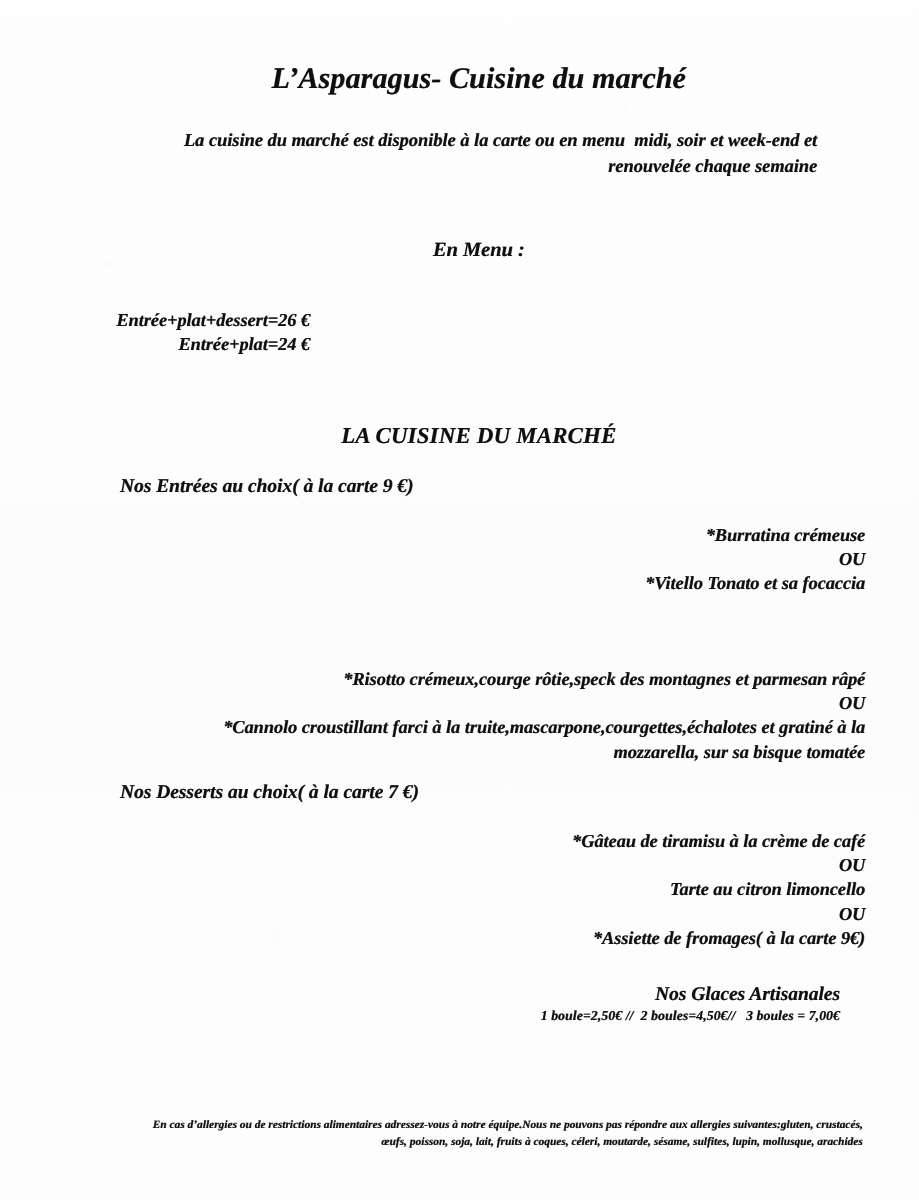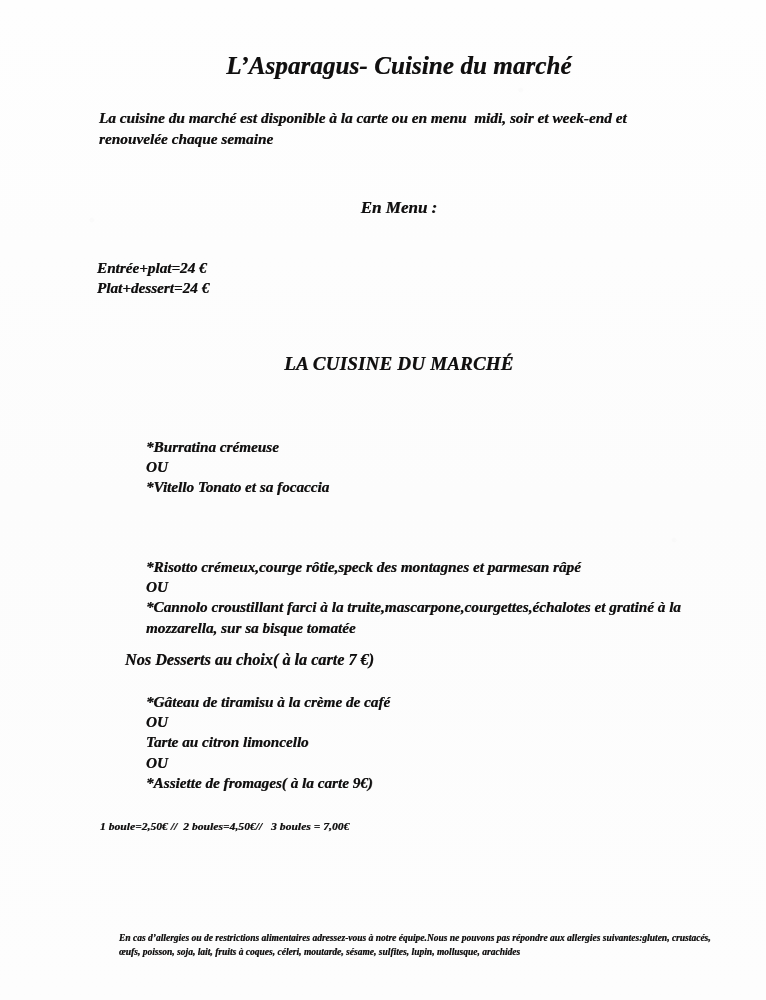--- a/index.html
+++ b/index.html
@@ -32,20 +32,21 @@
     width: 766px;
     height: 1000px;
   }
   
   .ink {
     font-weight: bold;
     font-style: italic;
     color: #100f0f;
     text-shadow: 0.35px 0 0 rgba(20,18,18,0.55), -0.25px 0 0 rgba(20,18,18,0.25);
     white-space: pre-wrap;
+    text-align: right;
   }
   .title {
     position: absolute;
     left: 0;
     top: 52px;
     width: 766px;
     text-align: center;
     font-size: 25px;
     letter-spacing: 0.1px;
   }
@@ -120,40 +121,42 @@
 
 <div class="doc">
 
   <div class="ink title">L’Asparagus- Cuisine du marché</div>
 
   <div class="ink intro">La cuisine du marché est disponible à la carte ou en menu  midi, soir et week-end et renouvelée chaque semaine</div>
 
   <div class="ink en-menu">En Menu :</div>
 
   <div class="formulas">
+    <div class="ink">Entrée+plat+dessert=26 €</div>
     <div class="ink">Entrée+plat=24 €</div>
-    <div class="ink">Plat+dessert=24 €</div>
   </div>
 
   <div class="ink section-title">LA CUISINE DU MARCHÉ</div>
 
+  <div class="ink head" style="top:396px;">Nos Entrées au choix( à la carte 9 €)</div>
   <div class="ink items" style="top:437px;">*Burratina crémeuse
 OU
 *Vitello Tonato et sa focaccia</div>
 
   <div class="ink items" style="top:557px;">*Risotto crémeux,courge rôtie,speck des montagnes et parmesan râpé
 OU
 *Cannolo croustillant farci à la truite,mascarpone,courgettes,échalotes et gratiné à la mozzarella, sur sa bisque tomatée</div>
 
-  <div class="ink head" style="top:651px;margin-left:25px;">Nos Desserts au choix( à la carte 7 €)</div>
+  <div class="ink head" style="top:651px;">Nos Desserts au choix( à la carte 7 €)</div>
   <div class="ink items" style="top:692px;">*Gâteau de tiramisu à la crème de café
 OU
 Tarte au citron limoncello
 OU
 *Assiette de fromages( à la carte 9€)</div>
 
   <div class="glaces">
+    <div class="ink glaces-l1">Nos Glaces Artisanales</div>
     <div class="ink glaces-prices">1 boule=2,50€ //  2 boules=4,50€//   3 boules = 7,00€</div>
   </div>
 
   <div class="ink footer">En cas d’allergies ou de restrictions alimentaires adressez-vous à notre équipe.Nous ne pouvons pas répondre aux allergies suivantes:gluten, crustacés, œufs, poisson, soja, lait, fruits à coques, céleri, moutarde, sésame, sulfites, lupin, mollusque, arachides</div>
 
 </div>
 
 </body></html>

